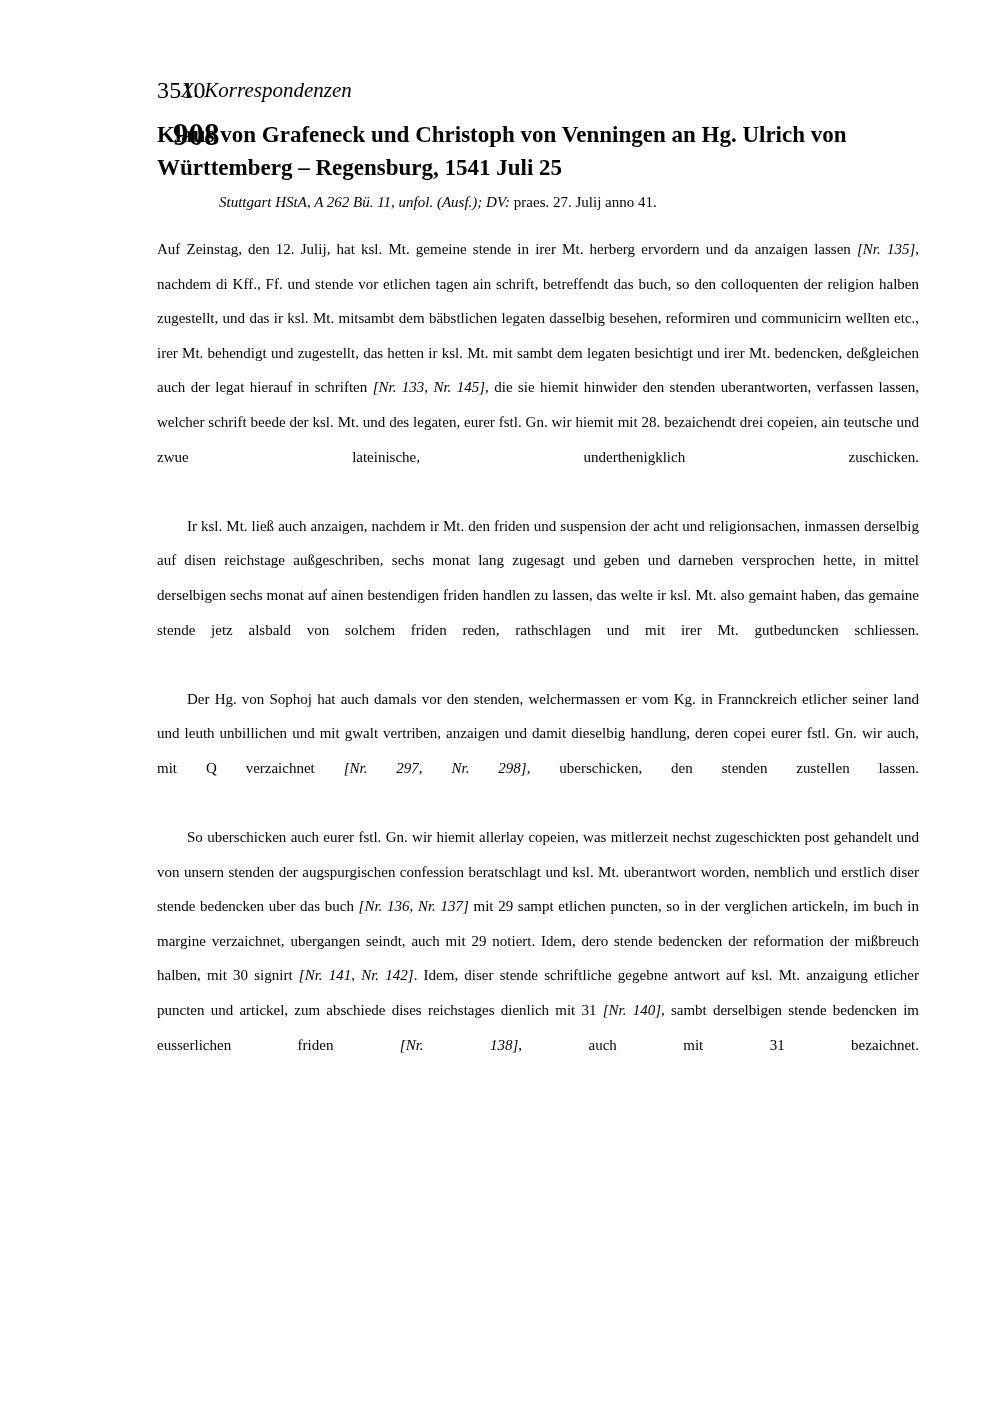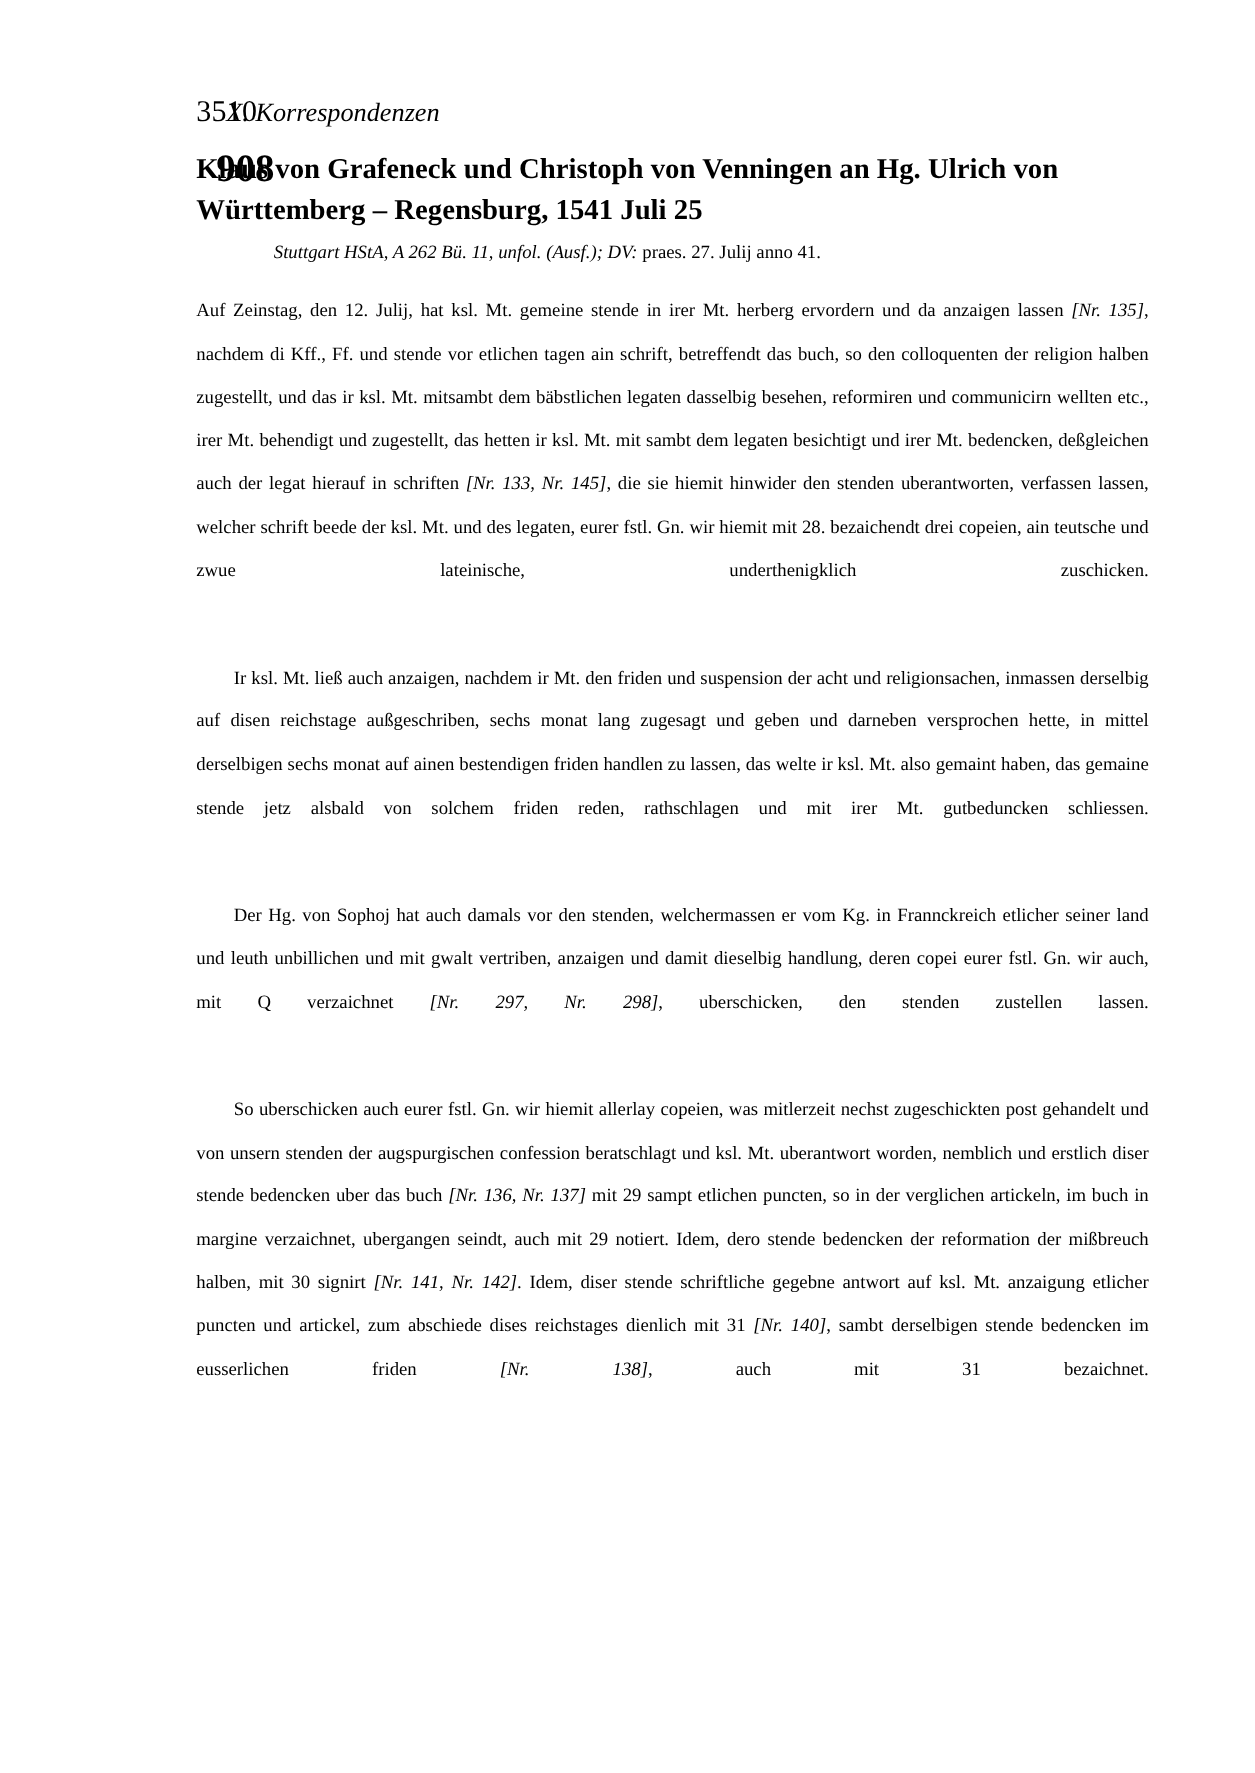--- a/index.html
+++ b/index.html
@@ -95,21 +95,20 @@
     margin: 0;
     font-size: 15px;
     line-height: 34.6px;
     text-align: justify;
     text-justify: inter-word;
     hyphens: none;
     text-indent: 0;
   }
   .body-text p.indented {
     text-indent: 30px;
-    margin-top: 17px;
   }
   .body-text p .ref {
     font-style: italic;
   }
   
   .body-text p::after {
     content: "";
     display: inline-block;
     width: 100%;
   }

